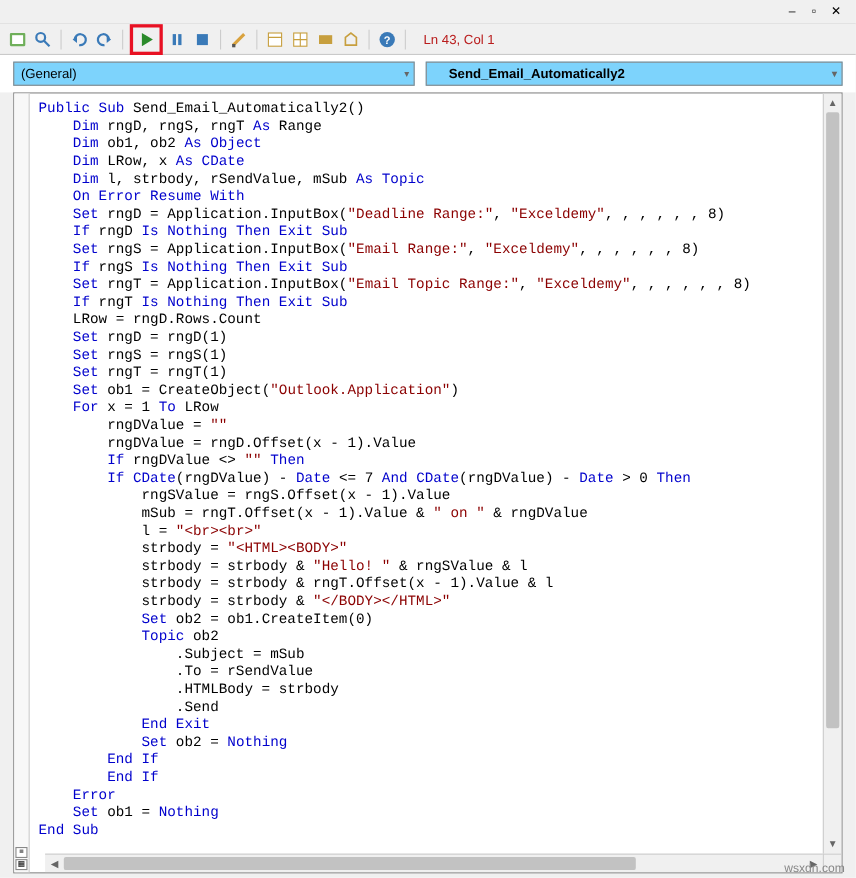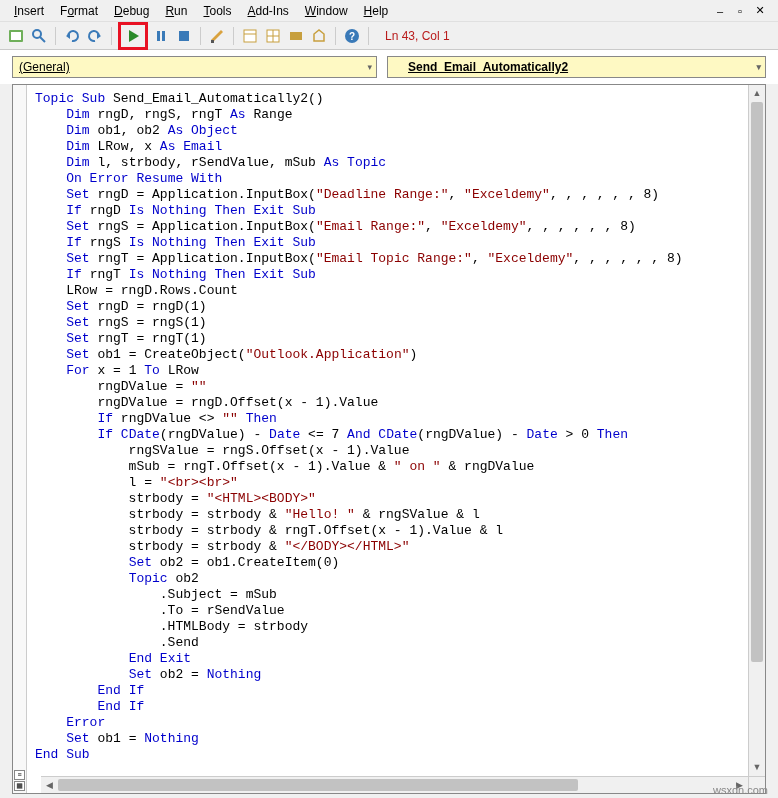--- a/index.html
+++ b/index.html
@@ -61,24 +61,23 @@
   padding: 6px 12px;
   gap: 10px;
   background: #fff;
 }
 .dd {
   border: 1px solid #888;
   height: 22px;
   display: flex;
   align-items: center;
   padding: 0 6px;
-  background: #fef9c3;
+  background: #7dd3fc;
   position: relative;
   font-size: 12px;
-  text-decoration: underline;
 }
 .dd.left { flex: 1; }
 .dd.right { flex: 1; font-weight: bold; padding-left: 20px; }
 .dd .arrow {
   position: absolute; right: 4px;
   font-size: 9px; color: #666;
 }
 .code-area {
   background: #fff;
   border: 1px solid #888;
@@ -175,30 +174,20 @@
   right: 10px; bottom: 2px;
   font-size: 11px;
   color: #888;
   font-family: Arial, sans-serif;
 }
 </style>
 </head>
 <body>
 
 <div class="menubar">
-  <div id="menu-items" style="display:flex">
-      <div class="menu-item"><span class="u">I</span>nsert</div>
-      <div class="menu-item">F<span class="u">o</span>rmat</div>
-      <div class="menu-item"><span class="u">D</span>ebug</div>
-      <div class="menu-item"><span class="u">R</span>un</div>
-      <div class="menu-item"><span class="u">T</span>ools</div>
-      <div class="menu-item"><span class="u">A</span>dd-Ins</div>
-      <div class="menu-item"><span class="u">W</span>indow</div>
-      <div class="menu-item"><span class="u">H</span>elp</div>
-    </div>
   <div class="spacer"></div>
   <div class="win-controls">
     <div class="win-btn">–</div>
     <div class="win-btn">▫</div>
     <div class="win-btn">✕</div>
   </div>
 </div>
 
 <div class="toolbar">
   <div class="tbtn">
@@ -299,24 +288,24 @@
 </div>
 
 <div class="code-area">
   <div class="gutter">
     <div class="gutter-icons">
       <div>≡</div>
       <div>▦</div>
     </div>
   </div>
   <div class="code-scroll">
-    <pre class="code" id="code-pre"><span class="kw">Topic Sub</span> Send_Email_Automatically2()
+    <pre class="code" id="code-pre"><span class="kw">Public Sub</span> Send_Email_Automatically2()
     <span class="kw">Dim</span> rngD, rngS, rngT <span class="kw">As</span> Range
     <span class="kw">Dim</span> ob1, ob2 <span class="kw">As Object</span>
-    <span class="kw">Dim</span> LRow, x <span class="kw">As Email</span>
+    <span class="kw">Dim</span> LRow, x <span class="kw">As CDate</span>
     <span class="kw">Dim</span> l, strbody, rSendValue, mSub <span class="kw">As Topic</span>
     <span class="kw">On Error Resume With</span>
     <span class="kw">Set</span> rngD = Application.InputBox(<span class="str">"Deadline Range:"</span>, <span class="str">"Exceldemy"</span>, , , , , , 8)
     <span class="kw">If</span> rngD <span class="kw">Is Nothing Then Exit Sub</span>
     <span class="kw">Set</span> rngS = Application.InputBox(<span class="str">"Email Range:"</span>, <span class="str">"Exceldemy"</span>, , , , , , 8)
     <span class="kw">If</span> rngS <span class="kw">Is Nothing Then Exit Sub</span>
     <span class="kw">Set</span> rngT = Application.InputBox(<span class="str">"Email Topic Range:"</span>, <span class="str">"Exceldemy"</span>, , , , , , 8)
     <span class="kw">If</span> rngT <span class="kw">Is Nothing Then Exit Sub</span>
     LRow = rngD.Rows.Count
     <span class="kw">Set</span> rngD = rngD(1)

